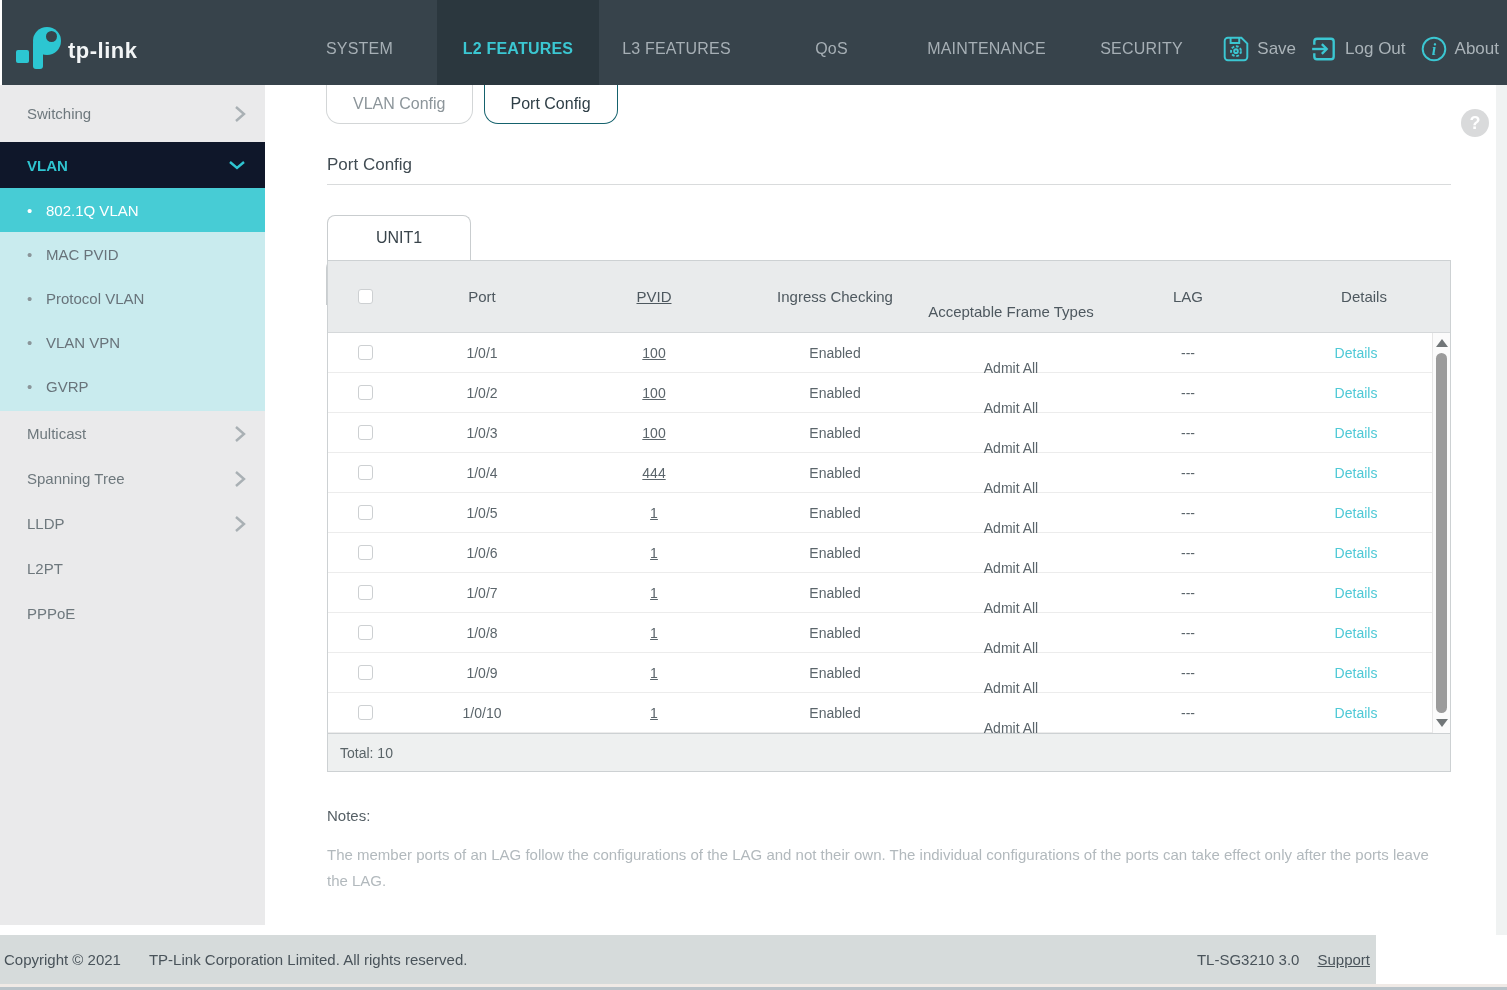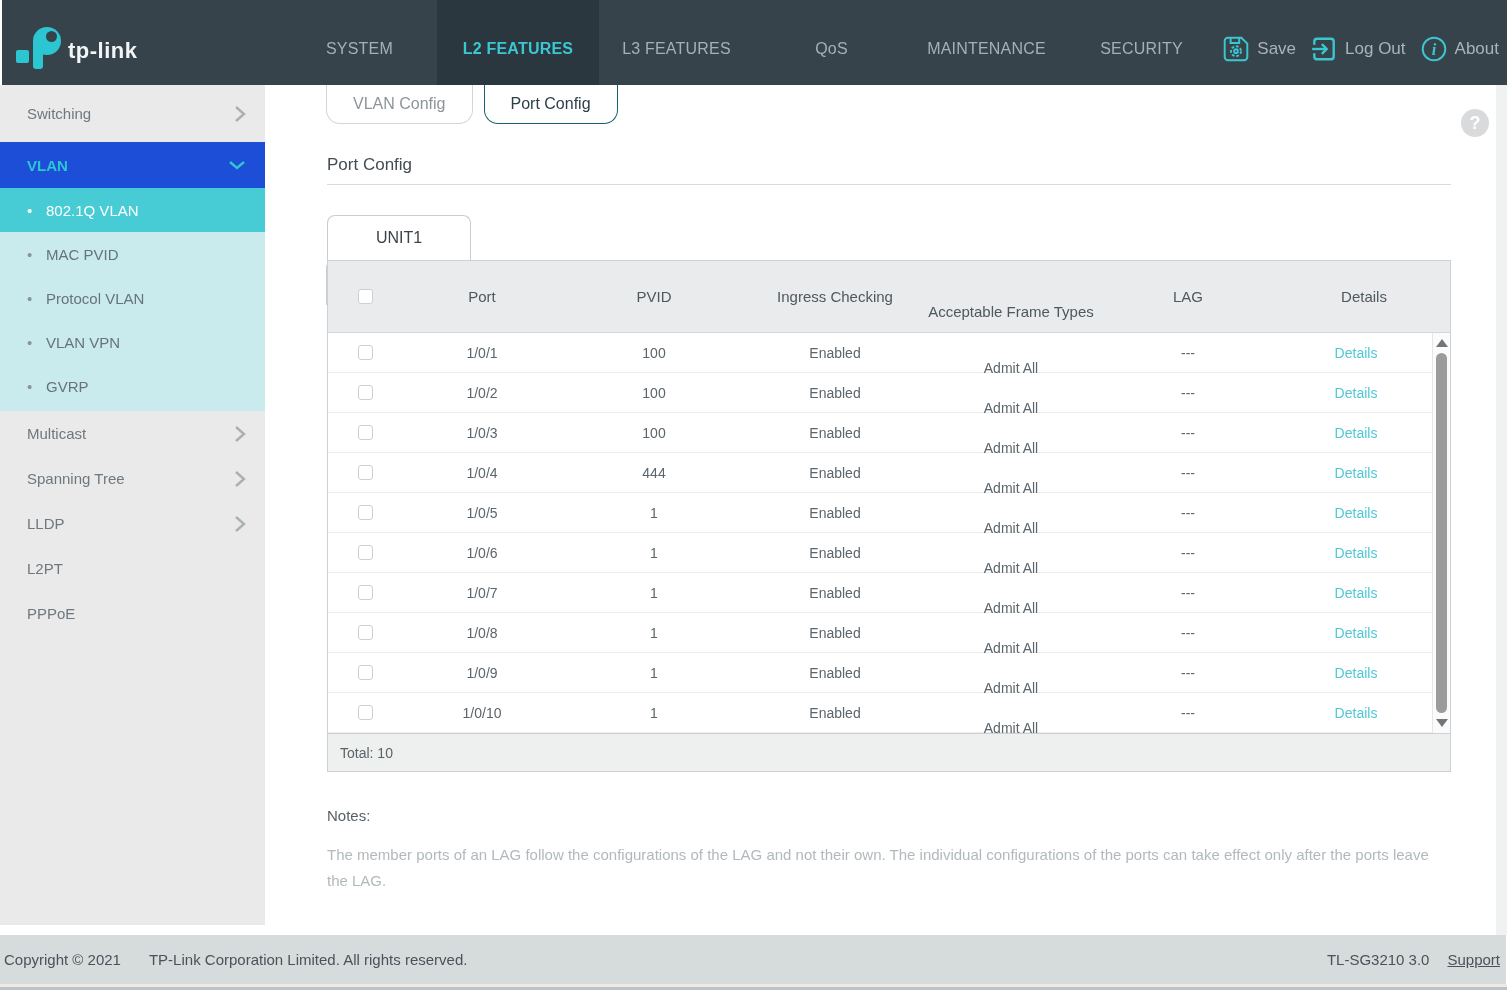--- a/index.html
+++ b/index.html
@@ -43,21 +43,21 @@
     position: absolute; left: 0; top: 85px; width: 265px; height: 840px;
     background: #eaeaeb;
   }
   .side-item {
     height: 45px; display: flex; align-items: center; padding: 0 18px 0 27px;
     color: #6e787d; font-size: 15px; cursor: pointer;
   }
   .side-item .lbl { flex: 1; }
   .side-item.first { height: 57px; }
   .side-item.group-open {
-    height: 46px; background: #1d4ed8; color: #2fc5d1; font-weight: bold;
+    height: 46px; background: #0f172a; color: #2fc5d1; font-weight: bold;
   }
   .submenu { background: #c9ebee; padding-bottom: 3px; }
   .sub-item {
     height: 44px; display: flex; align-items: center; padding-left: 27px;
     color: #68737a; font-size: 15px; cursor: pointer;
   }
   .sub-item .bullet { width: 19px; font-size: 15px; color: #8a9599; }
   .sub-item.selected { background: #47ccd5; color: #ffffff; }
   .sub-item.selected .bullet { color: #ffffff; }
   .chev { display: block; }
@@ -109,21 +109,21 @@
     position: absolute; left: 62px; top: 175px; width: 1124px;
     border: 1px solid #cdd1d3; background: #fff;
   }
   .thead {
     display: flex; background: #e9ebec; height: 72px; align-items: center;
     border-bottom: 1px solid #d5d8da;
     font-size: 15px; color: #4e585f;
   }
   .col-check { width: 74px; display: flex; justify-content: center; }
   .col-port { width: 160px; text-align: center; }
-  .col-pvid { width: 184px; text-align: center; }
+  .col-pvid { width: 184px; text-align: center; text-decoration: underline; }
   .col-ingress { width: 178px; text-align: center; }
   .col-frame { width: 174px; text-align: center; line-height: 28px; margin-top: 30px; }
   .col-lag { width: 180px; text-align: center; }
   .col-details { width: 156px; text-align: center; }
   .thead .col-details { width: 172px; }
 
   .tbody { position: relative; }
   .trow {
     display: flex; align-items: center; height: 40px; font-size: 14px; color: #5b656b;
     border-bottom: 1px solid #ececec; background: #fff;
@@ -158,21 +158,21 @@
     font-size: 14px; color: #5a6468;
   }
 
   
   .notes { position: absolute; left: 62px; top: 722px; width: 1118px; }
   .notes-title { font-size: 15px; color: #555f65; margin-bottom: 18px; }
   .notes-body { font-size: 15px; color: #b2b9bd; line-height: 26px; }
 
   
   .footer {
-    position: absolute; left: 0; top: 935px; width: 1506px; height: 49px;
+    position: absolute; left: 0; top: 935px; width: 1376px; height: 49px;
     background: #d6dbdb; display: flex; align-items: center;
     font-size: 15px; color: #49535a; text-align: right;
   }
   .footer .copyright { margin-left: 4px; }
   .footer .company { margin-left: 28px; }
   .footer .spacer { flex: 1; }
   .footer .model { margin-right: 18px; }
   .footer .support { margin-right: 6px; text-decoration: underline; cursor: pointer; color: #49535a; }
   .bottom-strip1 { position: absolute; left: 0; top: 984px; width: 1507px; height: 3px; background: #f0eae6; }
   .bottom-strip2 { position: absolute; left: 0; top: 987px; width: 1507px; height: 3px; background: #b9c3c9; }

